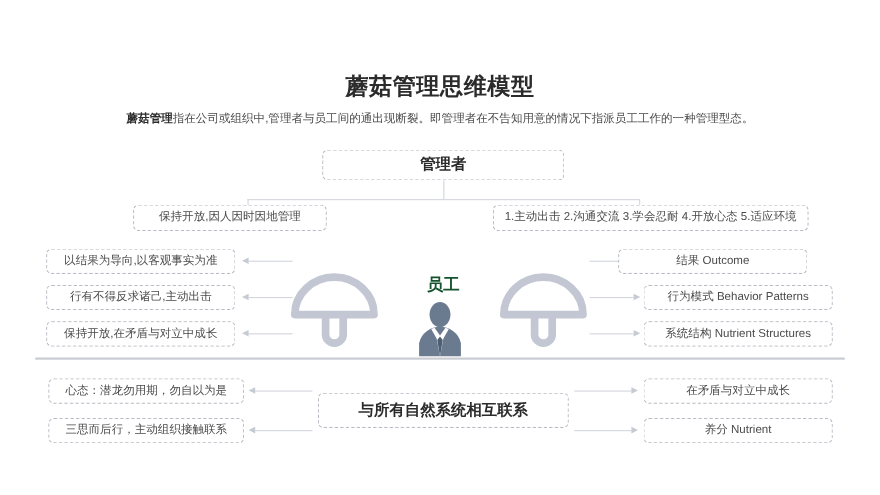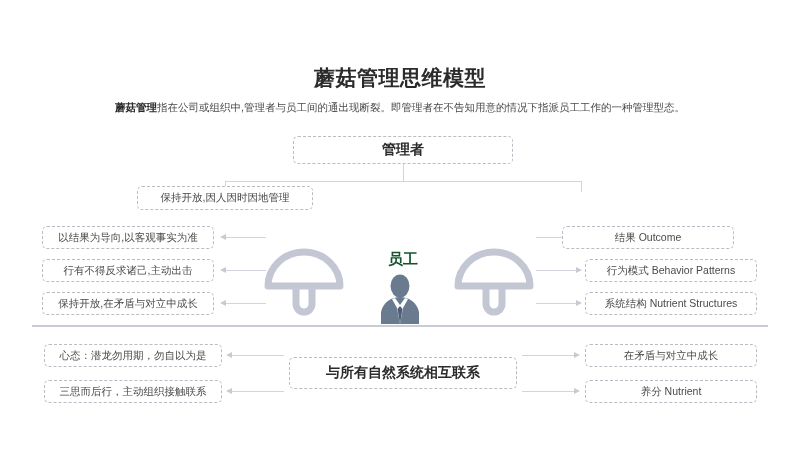--- a/index.html
+++ b/index.html
@@ -114,21 +114,22 @@
   <div id="subtitle"><span class="lead">蘑菇管理</span><span>指在公司或组织中,管理者与员工间的通出现断裂。即管理者在不告知用意的情况下指派员工工作的一种管理型态。</span></div>
 
   <div class="dbox strong" style="left:293px; top:136px; width:220px; height:28px;text-align:right;">管理者</div>
 
   <div class="vline" style="left:403px; top:164px; height:17px;"></div>
 
   <div class="hline" style="left:225px; top:181px; width:356px;"></div>
   <div class="vline" style="left:225px; top:181px; height:11px;"></div>
   <div class="vline" style="left:581px; top:181px; height:11px;"></div>
 
-  <div class="dbox" style="left:137px; top:186px; width:176px; height:24px;text-align:center;">保持开放,因人因时因地管理</div>
+  <div class="dbox" style="left:121px; top:186px; width:176px; height:24px;text-align:center;">保持开放,因人因时因地管理</div>
+  <div class="dbox" style="left:448px; top:186px; width:287px; height:24px;">1.主动出击 2.沟通交流 3.学会忍耐 4.开放心态 5.适应环境</div>
 
   <svg class="mushroom" style="left:262px; top:246px;" width="84" height="72" viewBox="0 0 84 72">
     <path d="M6 40 A36 34 0 0 1 78 40 Z" fill="none" stroke="#c3c7d3" stroke-width="7" stroke-linejoin="round"></path>
     <path d="M34 40 L34 58 A8 8 0 0 0 50 58 L50 40" fill="none" stroke="#c3c7d3" stroke-width="7" stroke-linecap="butt" stroke-linejoin="round"></path>
   </svg>
 
   <svg class="mushroom" style="left:452px; top:246px;" width="84" height="72" viewBox="0 0 84 72">
     <path d="M6 40 A36 34 0 0 1 78 40 Z" fill="none" stroke="#c3c7d3" stroke-width="7" stroke-linejoin="round"></path>
     <path d="M34 40 L34 58 A8 8 0 0 0 50 58 L50 40" fill="none" stroke="#c3c7d3" stroke-width="7" stroke-linecap="butt" stroke-linejoin="round"></path>
   </svg>

